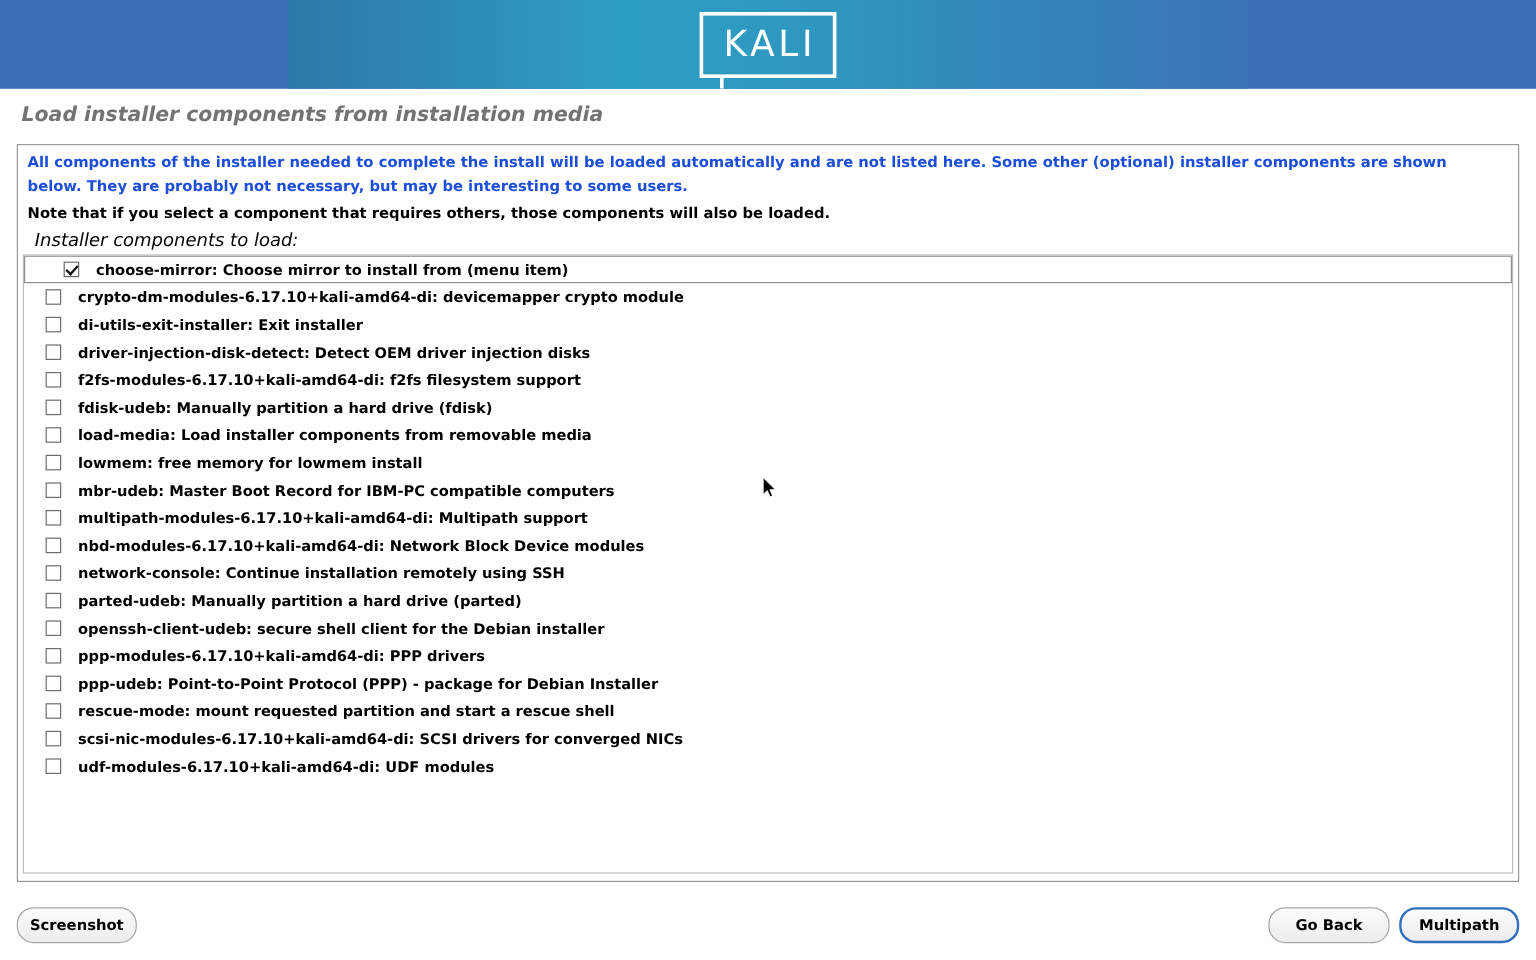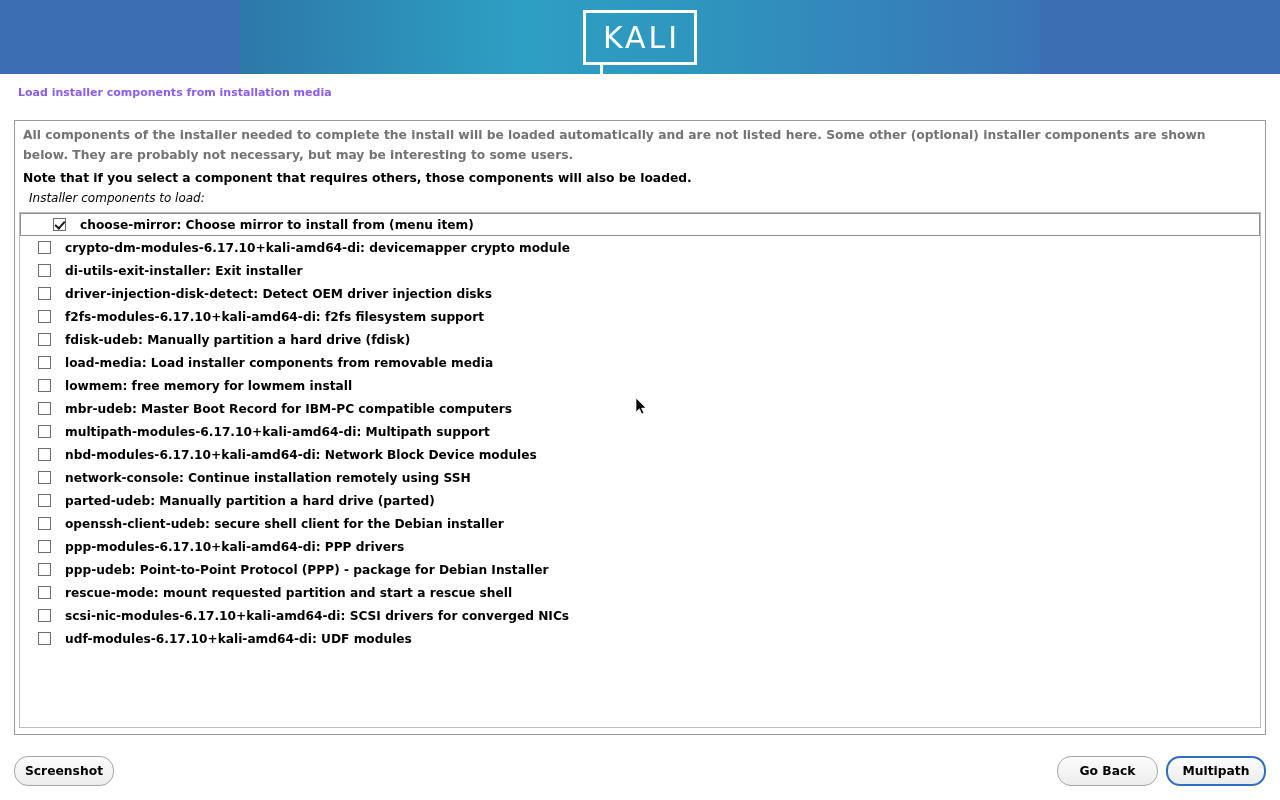--- a/index.html
+++ b/index.html
@@ -45,53 +45,54 @@
     position: absolute;
     left: 600px; top: 63px;
     width: 3px; height: 11px;
     background: #ffffff;
   }
 
   
   .page-title {
     position: absolute;
     left: 18px; top: 86px;
-    font-size: 11px;
-    font-weight: bold;
-    color: #8b5cf6;
+    font-size: 17px;
+    font-weight: bold;
+    color: #737373;
+    font-style: italic;
   }
 
   
   .panel {
     position: absolute;
     left: 14px; top: 120px;
     width: 1252px; height: 615px;
     border: 1px solid #9a9a9a;
     background: #ffffff;
   }
   .intro {
     position: absolute;
     left: 8px; top: 4px;
     width: 1230px;
     font-size: 12.3px;
     font-weight: bold;
     line-height: 20px;
-    color: #737373;
+    color: #1d4ed8;
   }
   .note {
     position: absolute;
     left: 8px; top: 50px;
     font-size: 12.3px;
     font-weight: bold;
     color: #000000;
   }
   .list-label {
     position: absolute;
     left: 14px; top: 70px;
-    font-size: 12px;
+    font-size: 15px;
     font-style: italic;
     color: #000000;
   }
 
   
   .list-box {
     position: absolute;
     left: 4px; top: 91px;
     width: 1242px; height: 516px;
     border: 1px solid #bdbdbd;

